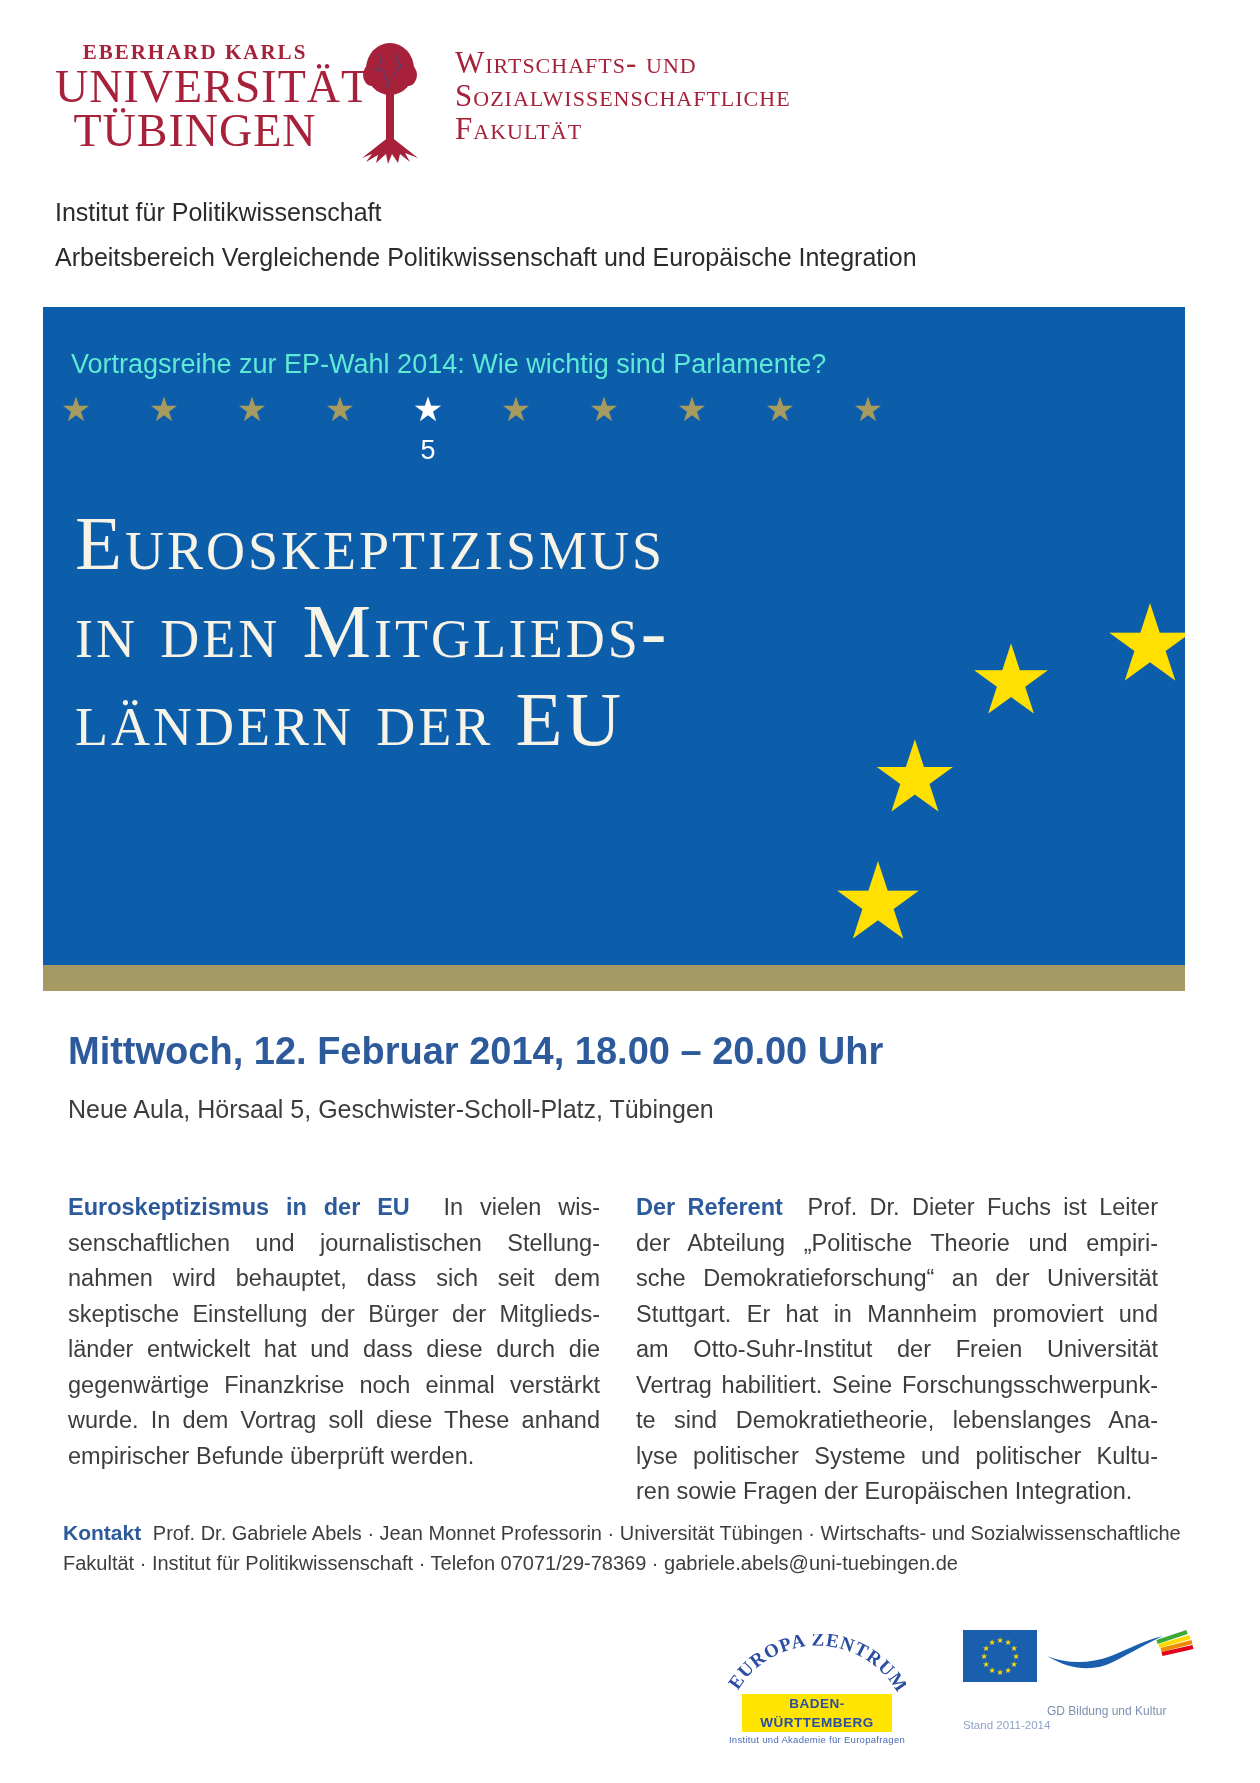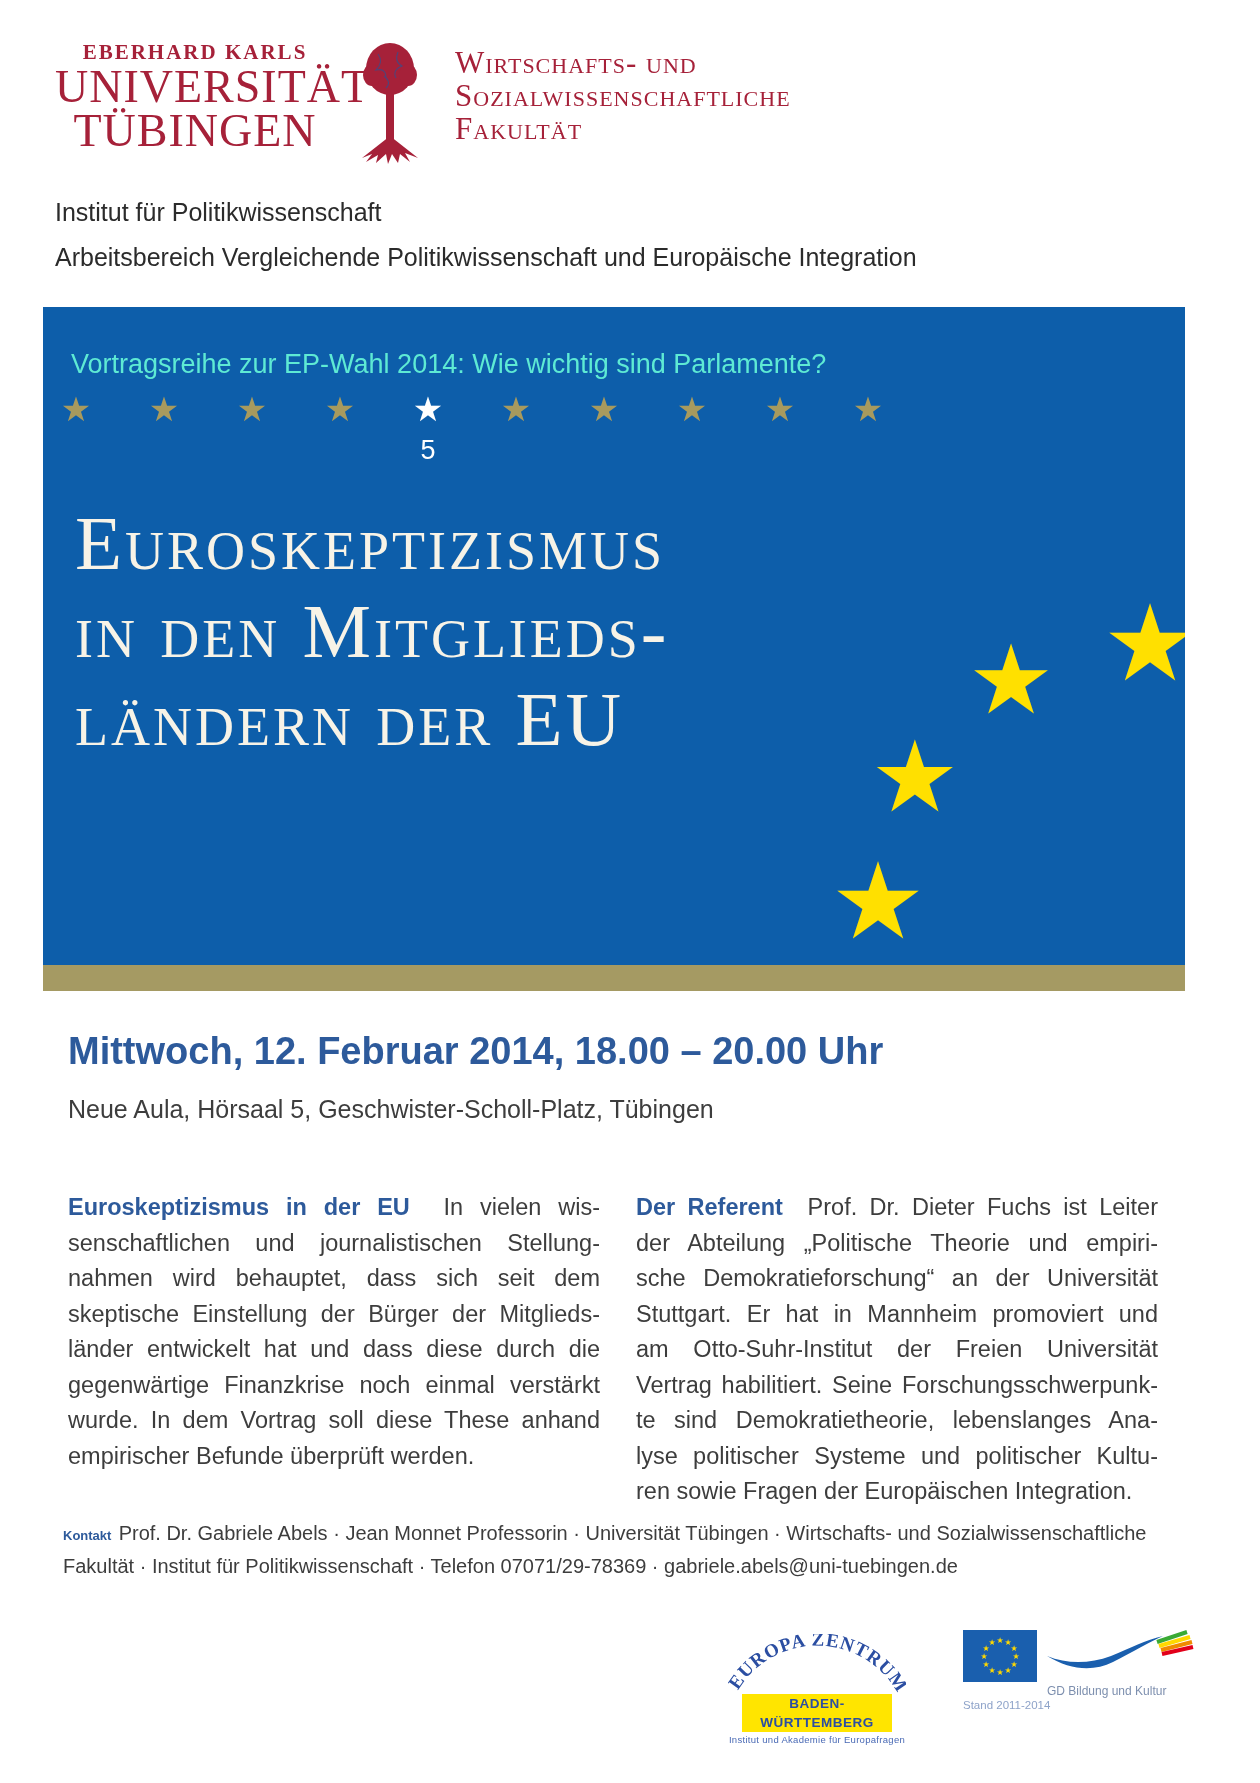--- a/index.html
+++ b/index.html
@@ -49,31 +49,31 @@
   .col { width:532px; font-size:23.5px; line-height:35.5px; color:#3d3d3d; }
   .col.left { margin-right:36px; }
   .col.right { width:522px; }
   .tline { text-align:justify; text-align-last:justify; }
   .tline.last { text-align:left; text-align-last:left; }
   .lead { color:#2d5a9b; font-weight:bold; }
   .lead::after { content:"\00a0\00a0"; }
   
   .kontakt { position:absolute; left:63px; top:1518px; width:1135px;
     font-size:20px; line-height:30px; color:#3d3d3d; }
-  .kontakt .lead { font-size:13px; }
+  .kontakt .lead { font-size:21px; }
   
   .ez-logo { position:absolute; left:728px; top:1634px; width:178px; text-align:center; }
   .ez-bar { margin:-6px auto 0; width:150px; background:#ffe500; color:#2b4ea2;
     font-weight:bold; font-size:13.5px; line-height:19px; letter-spacing:0.5px; }
   .ez-tagline { margin-top:2px; color:#4a6ab5; font-size:9.5px; letter-spacing:0.3px; }
   .llp-logo { position:absolute; left:963px; top:1630px; width:240px; }
   .llp-top { display:flex; align-items:flex-start; }
   .eu-flag { display:block; }
   .gd-block { margin-left:8px; }
-  .gd-text { color:#7d8fae; font-size:12px; margin-top:54px; margin-left:2px; }
+  .gd-text { color:#7d8fae; font-size:12px; margin-top:74px; margin-left:2px; }
   .llp-program { margin-top:6px; color:#2b4ea2; font-weight:bold; font-size:17px; }
   .llp-sub { color:#8ea3c9; font-size:11.5px; margin-top:1px; }
 </style>
 </head>
 <body>
 
 <div class="page">
 
   <header class="masthead">
     <div class="uni-wordmark">

